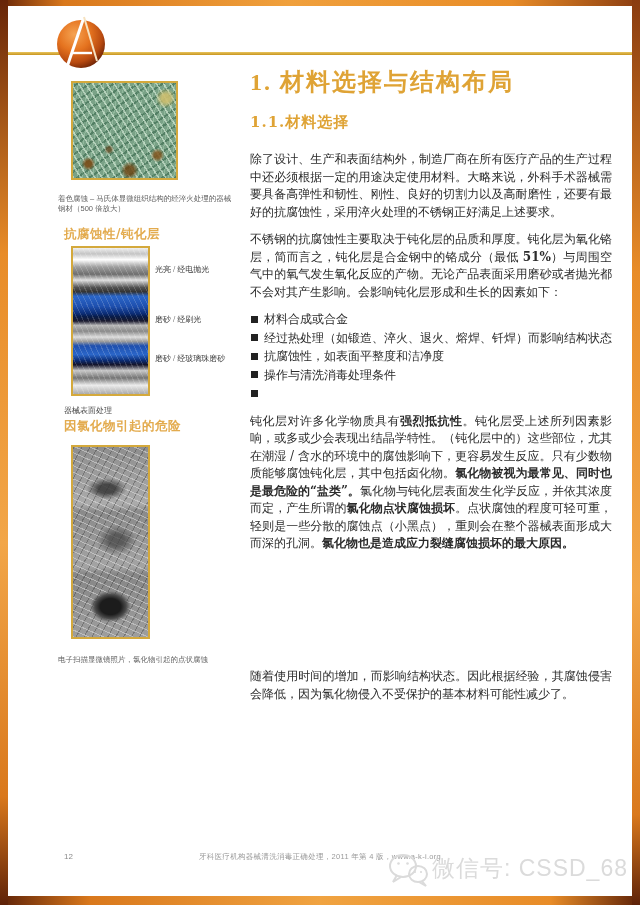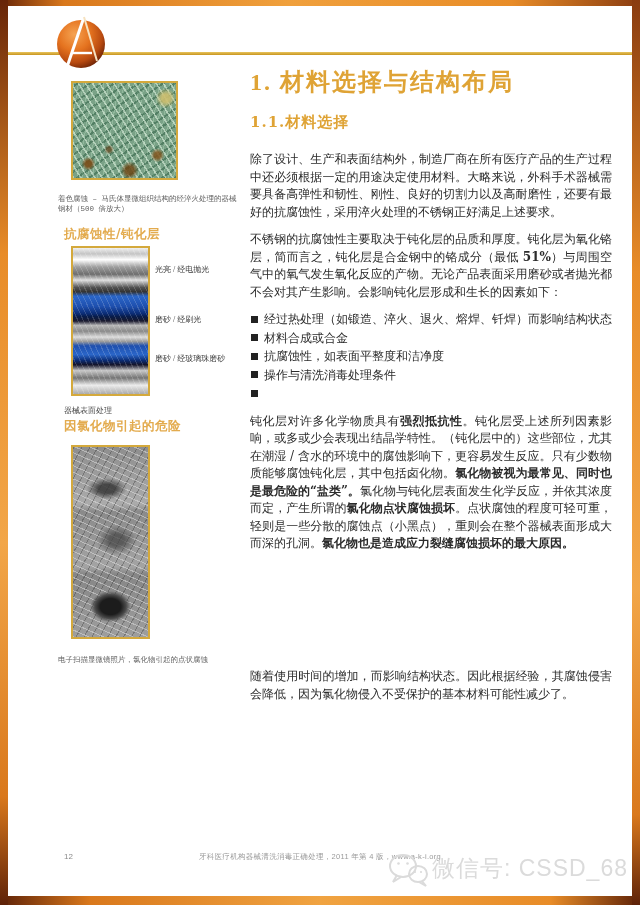--- a/index.html
+++ b/index.html
@@ -47,21 +47,21 @@
         #c8c8c8 84%,#747474 89%,#ececec 94%,#aaaaaa 100%);}
   .fig3{left:71px;top:445px;width:79px;height:194px;background-color:#9b9b9b;
     background-image:
       radial-gradient(ellipse 26px 20px at 50% 84%, #1c1c1c 0 40%, #4a4a4a 60%, rgba(90,90,90,0) 78%),
       radial-gradient(ellipse 28px 15px at 45% 22%, rgba(55,55,55,.85) 0 30%, rgba(120,120,120,0) 72%),
       radial-gradient(ellipse 30px 22px at 58% 49%, rgba(70,70,70,.75) 0 25%, rgba(130,130,130,0) 68%),
       repeating-linear-gradient(24deg, rgba(224,224,224,.5) 0 1px, rgba(224,224,224,0) 1px 6px),
       repeating-linear-gradient(-62deg, rgba(48,48,48,.35) 0 1px, rgba(48,48,48,0) 1px 7px),
       linear-gradient(180deg,#8e8e8e 0%,#ababab 30%,#8a8a8a 34%,#a4a4a4 63%,#868686 67%,#9e9e9e 100%);}
 
-  .caption{position:absolute;font-family:Liberation Mono, monospace;font-size:7.5px;
+  .caption{position:absolute;font-family:Liberation Sans, sans-serif;font-size:7.5px;
     line-height:10.5px;color:#5f5f5f;z-index:2;}
   .cap1{left:58px;top:186px;width:180px;}
   .cap2{left:64px;top:398px;font-size:8px;color:#474747;}
   .cap3{left:58px;top:647px;width:182px;}
   .side-h{position:absolute;margin:0;font-size:12.5px;font-weight:bold;color:#e3ab4e;
     letter-spacing:.5px;z-index:2;}
   .side-h1{left:64px;top:226px;}
   .side-h2{left:64px;top:418px;}
   .metal-label{position:absolute;font-family:Liberation Serif, serif;font-size:8px;
     color:#3a3a3a;z-index:2;}
@@ -139,25 +139,25 @@
     <h1>1. 材料选择与结构布局</h1>
     <h2>1.1.材料选择</h2>
 
     <p class="p1">除了设计、生产和表面结构外，制造厂商在所有医疗产品的生产过程中还必须根据一定的用途决定使用材料。大略来说，外科手术器械需要具备高弹性和韧性、刚性、良好的切割力以及高耐磨性，还要有最好的抗腐蚀性，采用淬火处理的不锈钢正好满足上述要求。</p>
 
     <p class="p2"><span>不锈钢的抗腐蚀性主要取决于钝化层的品质和厚度。钝化层为氧化铬层，简而言之，钝化层是合金钢中的铬成分（最低 </span><span class="b">51%</span><span>）与周围空气中的氧气发生氧化反应的产物。无论产品表面采用磨砂或者抛光都不会对其产生影响。会影响钝化层形成和生长的因素如下：</span></p>
 
     <ul class="bullet-list">
       <li>
           <span class="bullet-sq"></span>
-          <span class="bullet-text">经过热处理（如锻造、淬火、退火、熔焊、钎焊）而影响结构状态</span>
+          <span class="bullet-text">材料合成或合金</span>
         </li>
       <li>
           <span class="bullet-sq"></span>
-          <span class="bullet-text">材料合成或合金</span>
+          <span class="bullet-text">经过热处理（如锻造、淬火、退火、熔焊、钎焊）而影响结构状态</span>
         </li>
       <li>
           <span class="bullet-sq"></span>
           <span class="bullet-text">抗腐蚀性，如表面平整度和洁净度</span>
         </li>
       <li>
           <span class="bullet-sq"></span>
           <span class="bullet-text">操作与清洗消毒处理条件</span>
         </li>
       <li>

